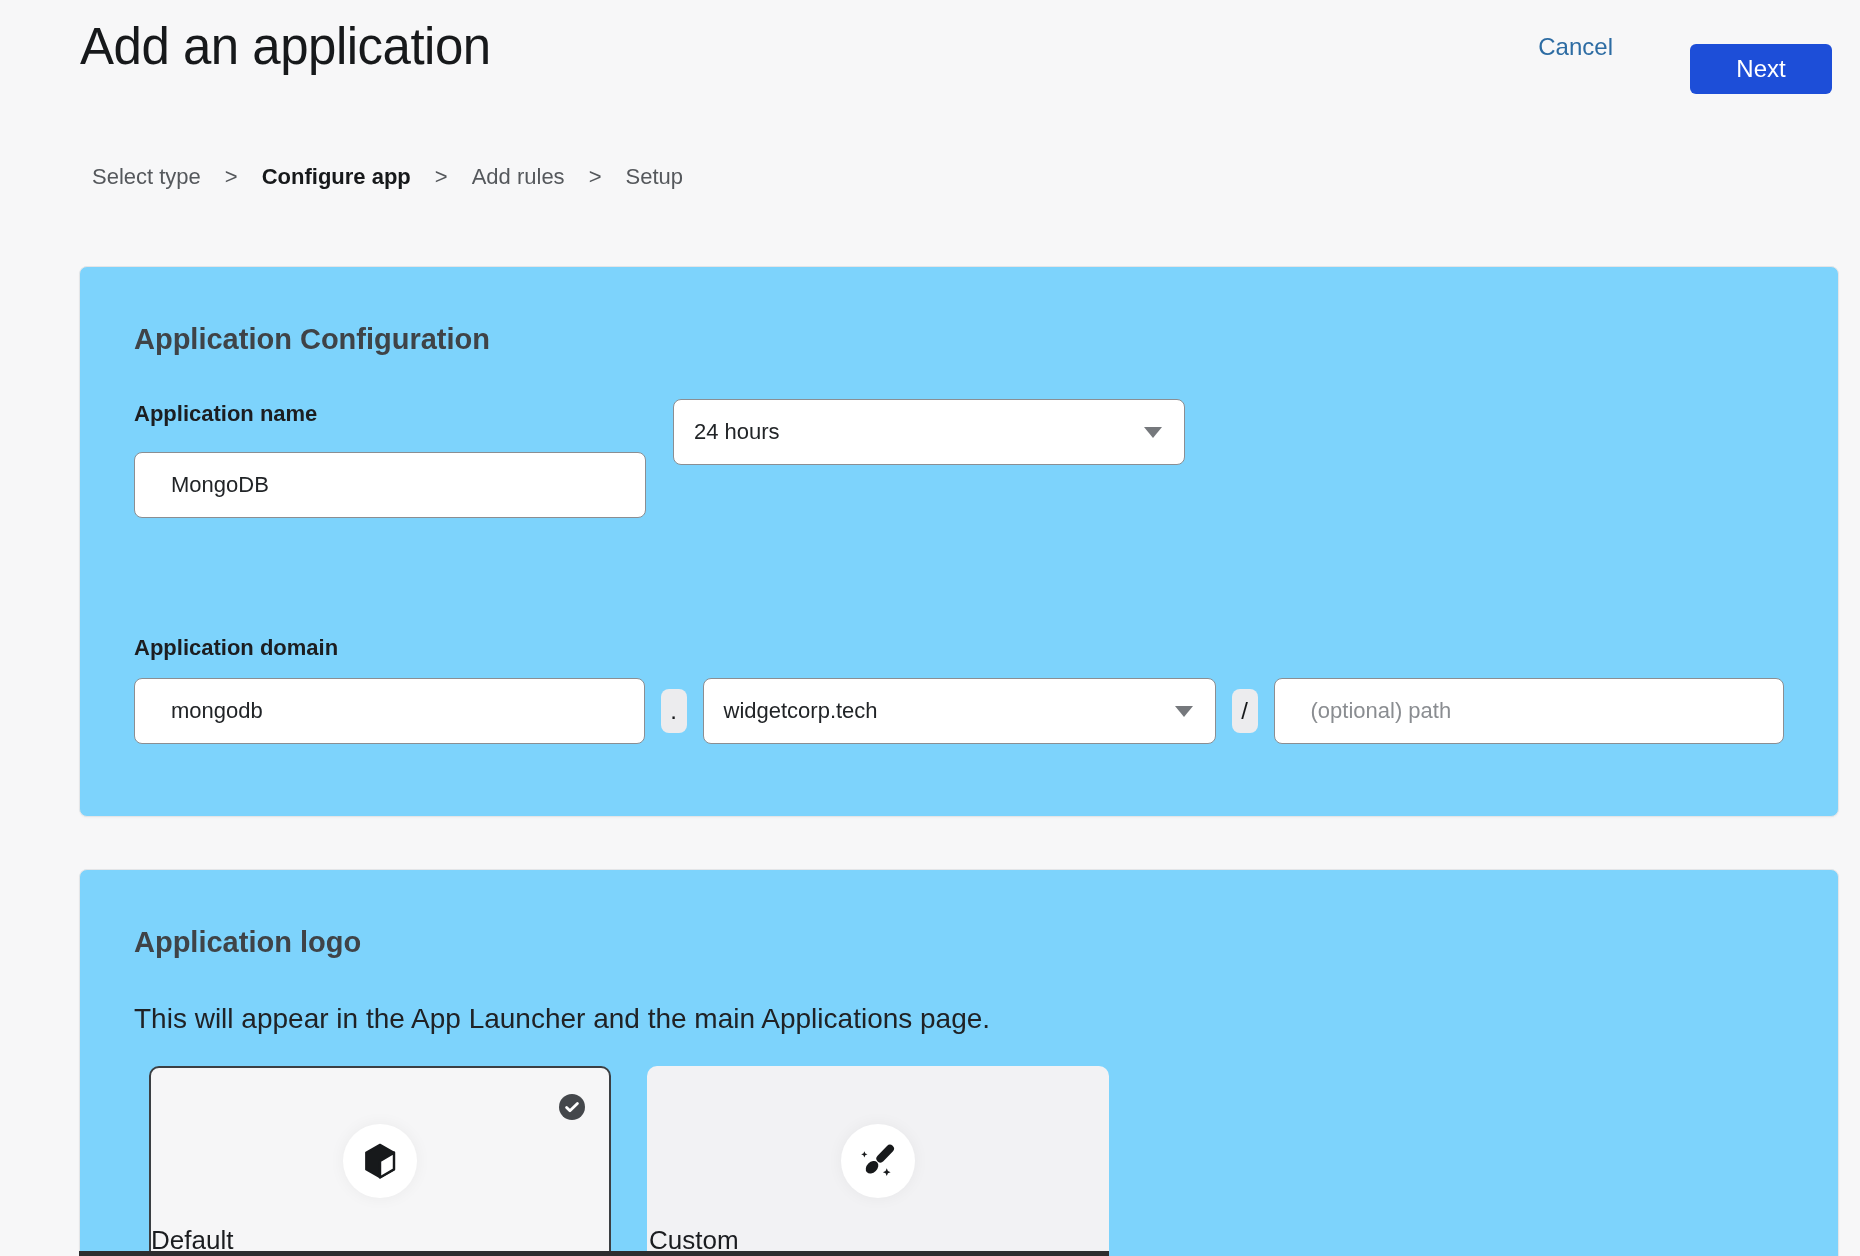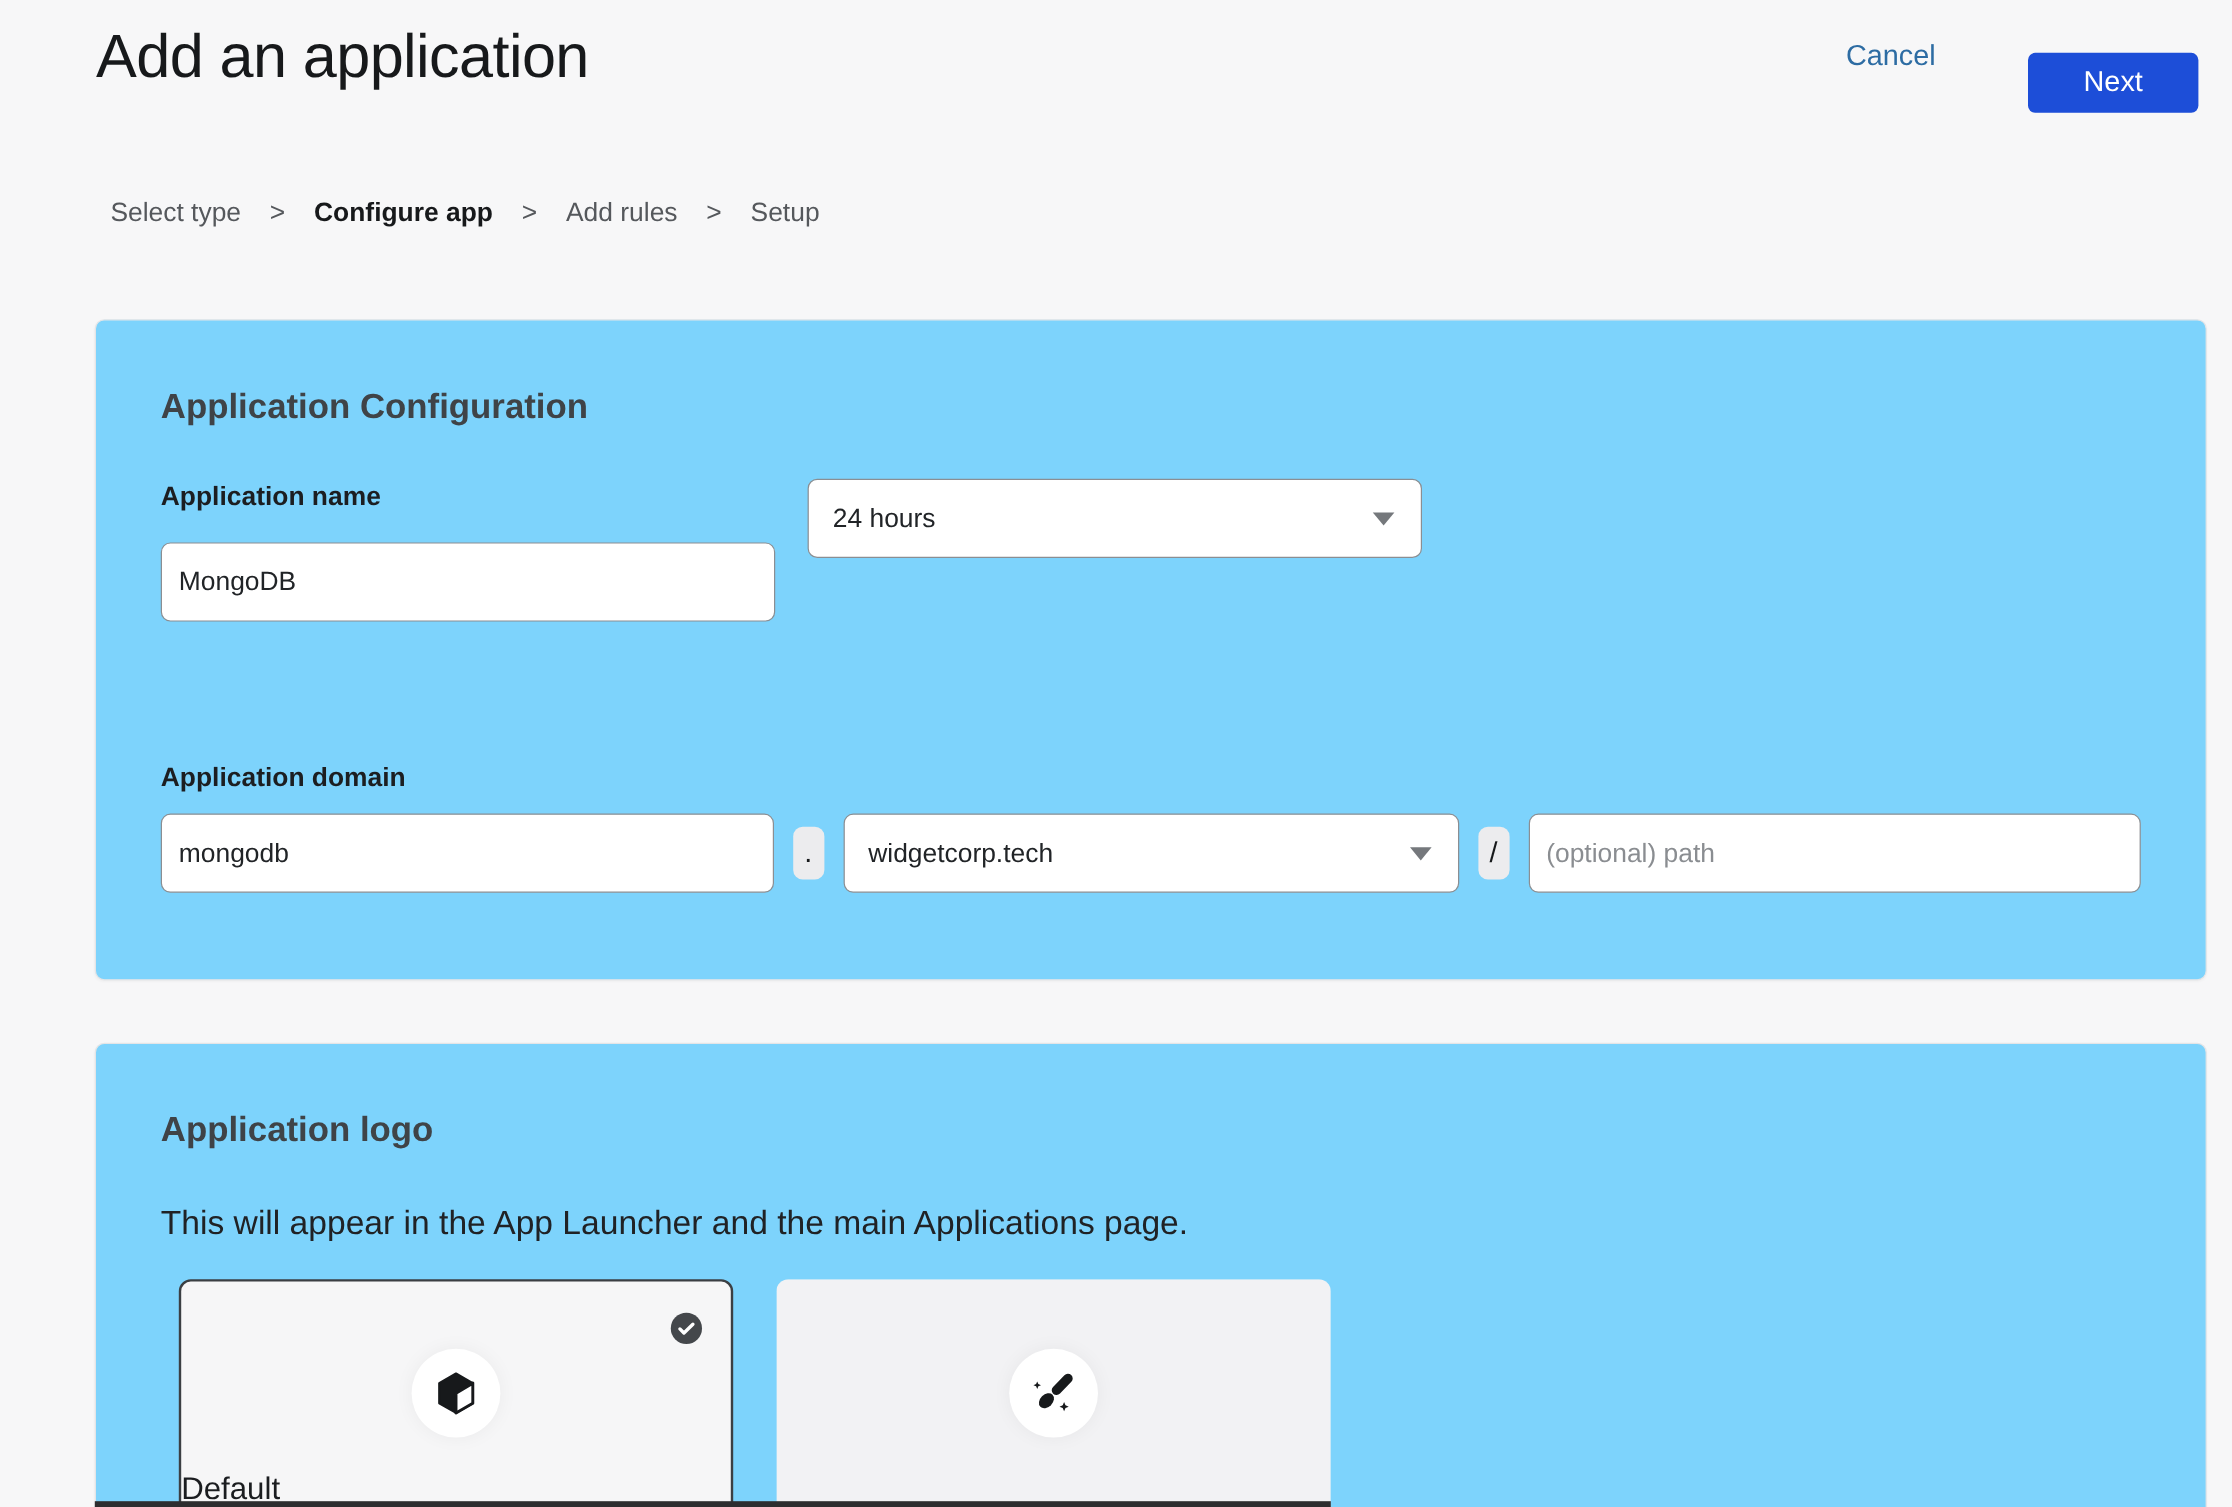--- a/index.html
+++ b/index.html
@@ -47,21 +47,21 @@
   .card h2{
     margin:0;font-size:29px;font-weight:700;color:#3f4347;line-height:36px;
   }
   .field-row{display:flex;gap:27px;margin-top:42px;}
   .field{width:512px;}
   .field-label{
     display:block;font-size:22px;font-weight:700;color:#1c1e21;line-height:29px;margin-bottom:24px;
   }
   .text-input{
     width:100%;height:66px;box-sizing:border-box;border:1px solid #8b8e92;border-radius:8px;
-    background:#fff;font-size:22px;color:#212427;padding:0 14px;font-family:inherit;outline:none;
+    background:#fff;font-size:22px;color:#212427;padding:0 36px;font-family:inherit;outline:none;
   }
   .text-input::placeholder{color:#8a8d91;}
   .select{
     position:relative;height:66px;box-sizing:border-box;border:1px solid #8b8e92;border-radius:8px;
     background:#fff;display:flex;align-items:center;padding:0 52px 0 20px;
     font-size:22px;color:#212427;cursor:pointer;
   }
   .caret{
     position:absolute;right:22px;top:50%;margin-top:-5px;
     width:0;height:0;border-left:9px solid transparent;border-right:9px solid transparent;
@@ -174,18 +174,19 @@
 
     <div class="logo-tile">
       <span class="icon-circle">
         <svg width="42" height="42" viewBox="0 0 24 24">
           <path d="M13.4 10.6 L18.8 5.0" fill="none" stroke="#17191b" stroke-width="4.6" stroke-linecap="round"></path>
           <ellipse cx="8.6" cy="15.6" rx="4.1" ry="3.0" transform="rotate(-45 8.6 15.6)" fill="#17191b"></ellipse>
           <polygon points="4.2,6.4 4.74,7.66 6.0,8.2 4.74,8.74 4.2,10.0 3.66,8.74 2.4,8.2 3.66,7.66" fill="#17191b"></polygon>
           <polygon points="17,16.2 17.66,17.74 19.2,18.4 17.66,19.06 17,20.6 16.34,19.06 14.8,18.4 16.34,17.74" fill="#17191b"></polygon>
         </svg>
       </span>
+      <div class="tile-label">Custom</div>
     </div>
 
   </div>
 </section>
 
 <div class="bottom-strip"></div>
 
 </body></html>

